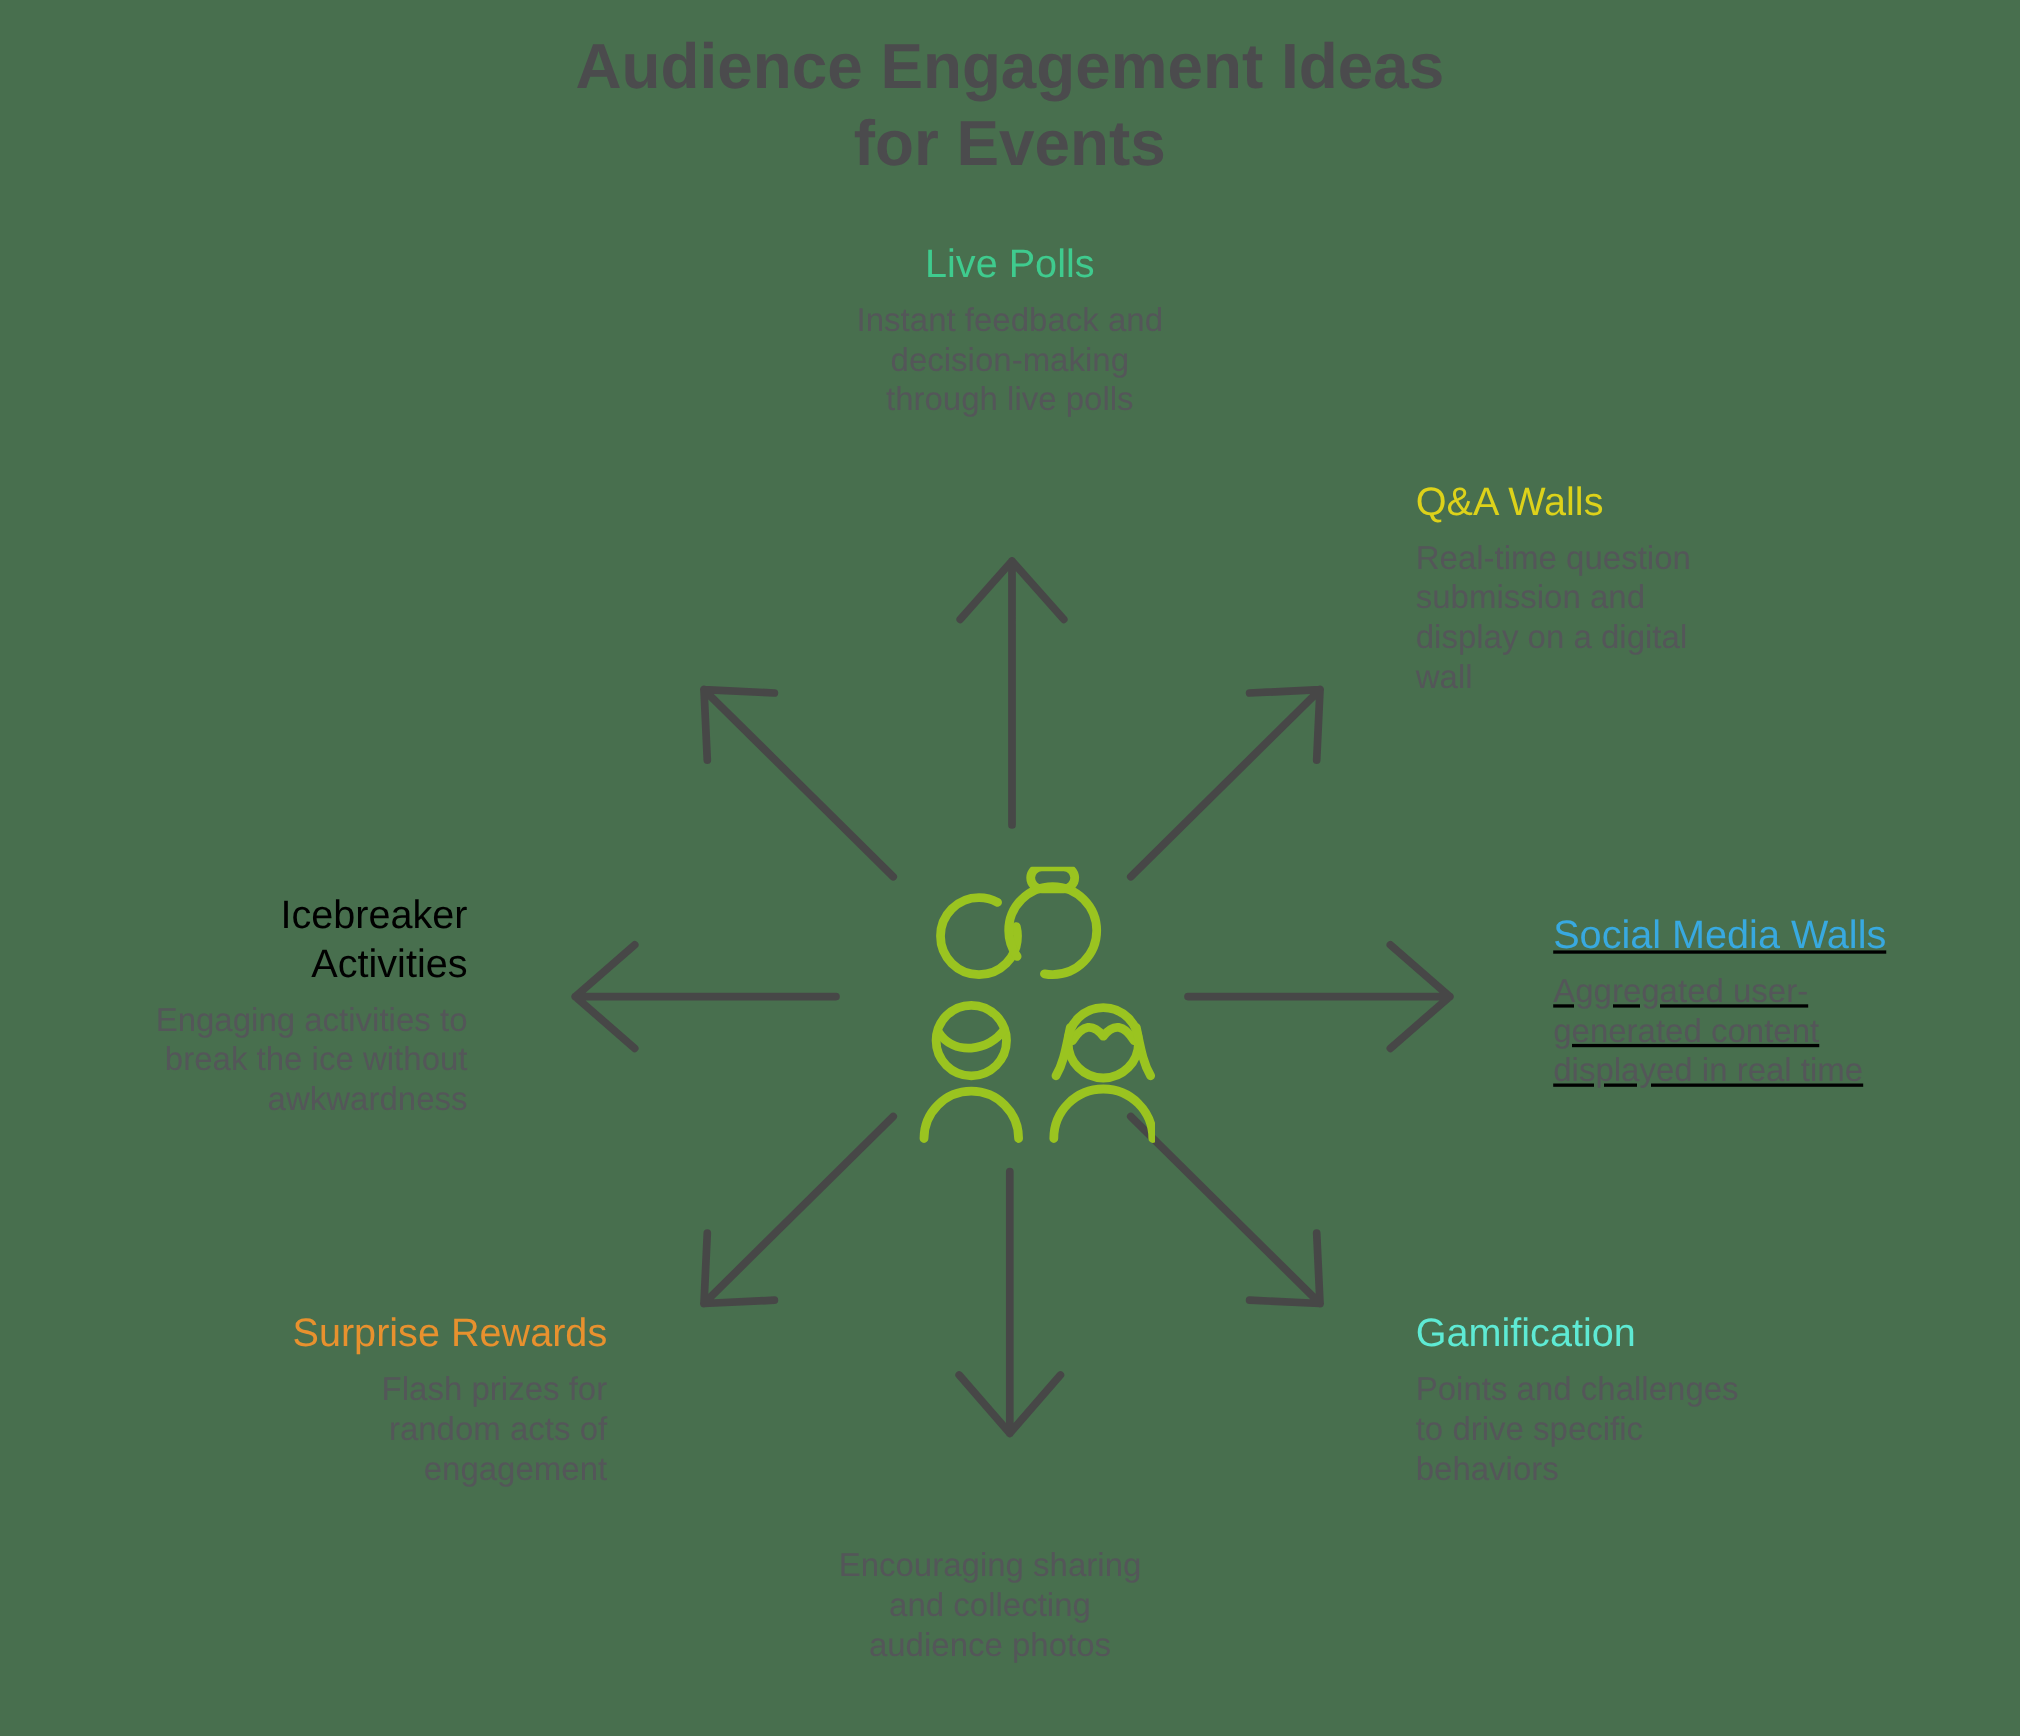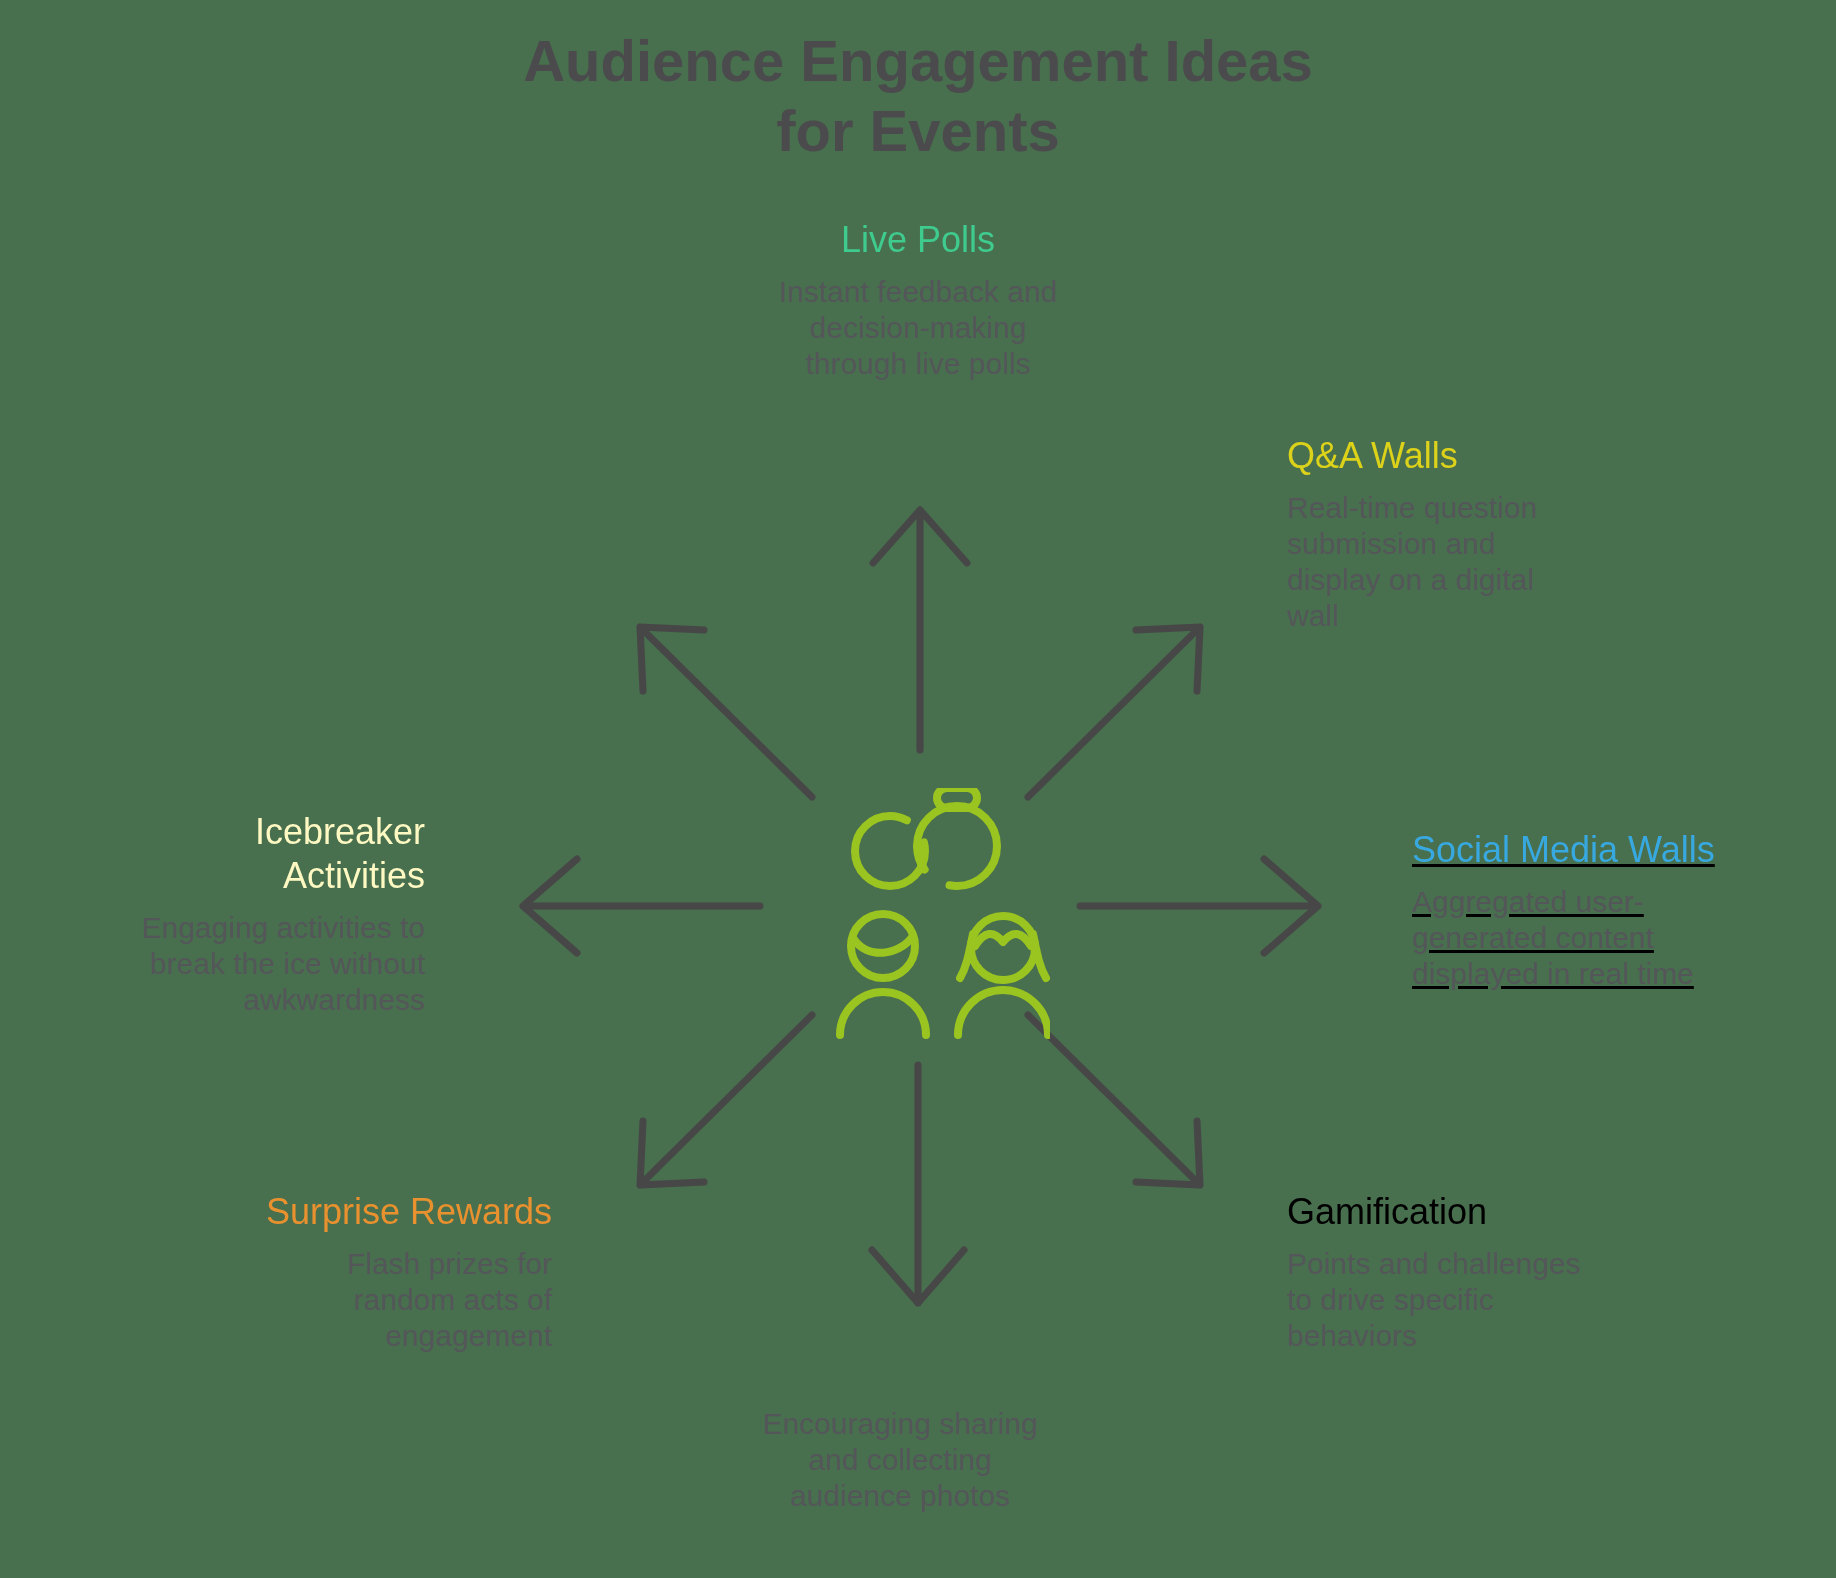--- a/index.html
+++ b/index.html
@@ -90,41 +90,41 @@
   </div>
 
   <div class="node pos-right align-left">
     <h3 class="node-title" style="color: rgb(56, 169, 224);">Social Media Walls</h3>
     <p class="node-desc">Aggregated user-
 generated content
 displayed in real time</p>
   </div>
 
   <div class="node pos-bottom-right align-left">
-    <h3 class="node-title" style="color: #000000;">Gamification</h3>
+    <h3 class="node-title" style="color: #5eead4;">Gamification</h3>
     <p class="node-desc">Points and challenges
 to drive specific
 behaviors</p>
   </div>
 
   <div class="node pos-bottom align-center">
     <p class="node-desc">Encouraging sharing
 and collecting
 audience photos</p>
   </div>
 
   <div class="node pos-bottom-left align-right">
     <h3 class="node-title" style="color: rgb(232, 145, 46);">Surprise Rewards</h3>
     <p class="node-desc">Flash prizes for
 random acts of
 engagement</p>
   </div>
 
   <div class="node pos-left align-right">
-    <h3 class="node-title" style="color: #fef9c3;">Icebreaker
+    <h3 class="node-title" style="color: #000000;">Icebreaker
 Activities</h3>
     <p class="node-desc">Engaging activities to
 break the ice without
 awkwardness</p>
   </div>
 
 
 </div>
 
 </body></html>

